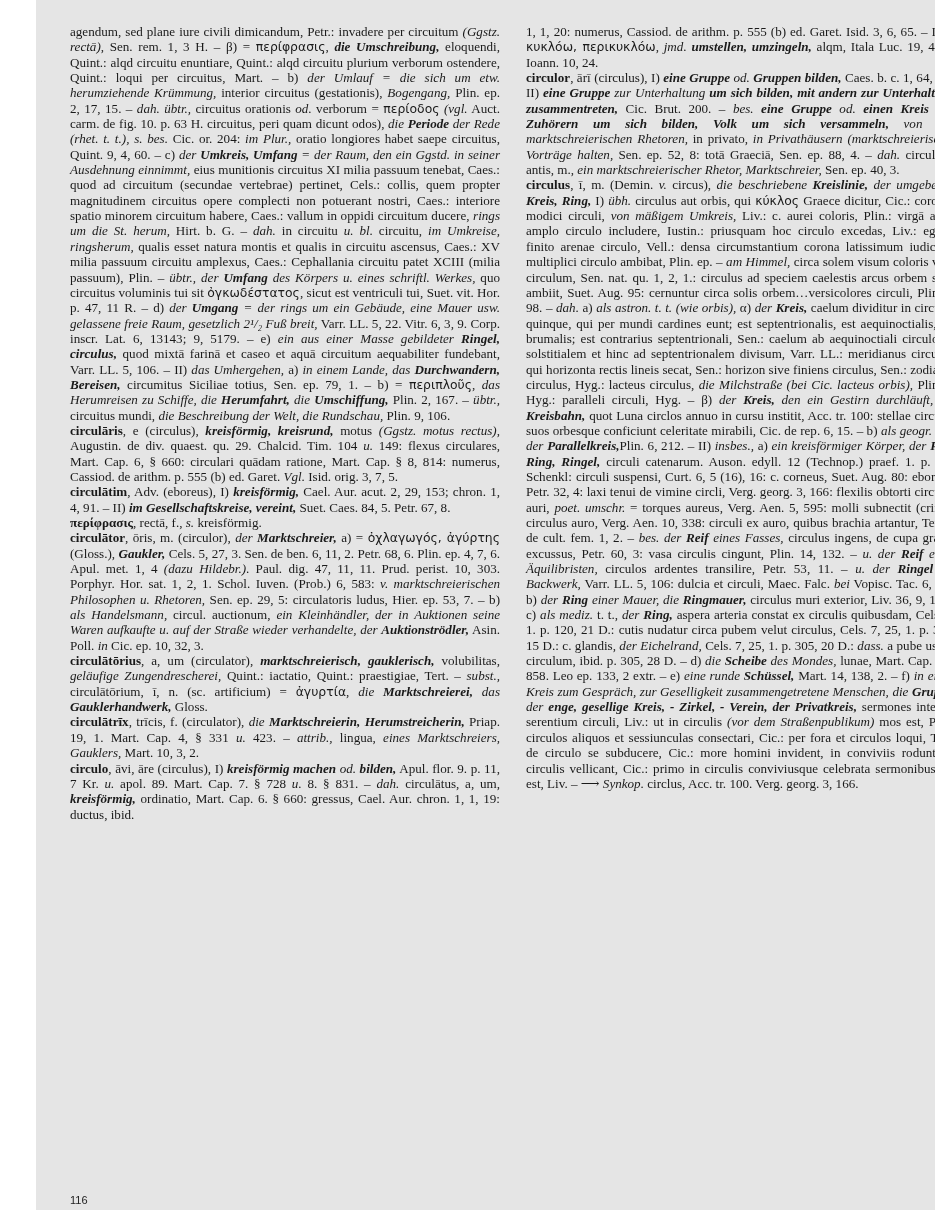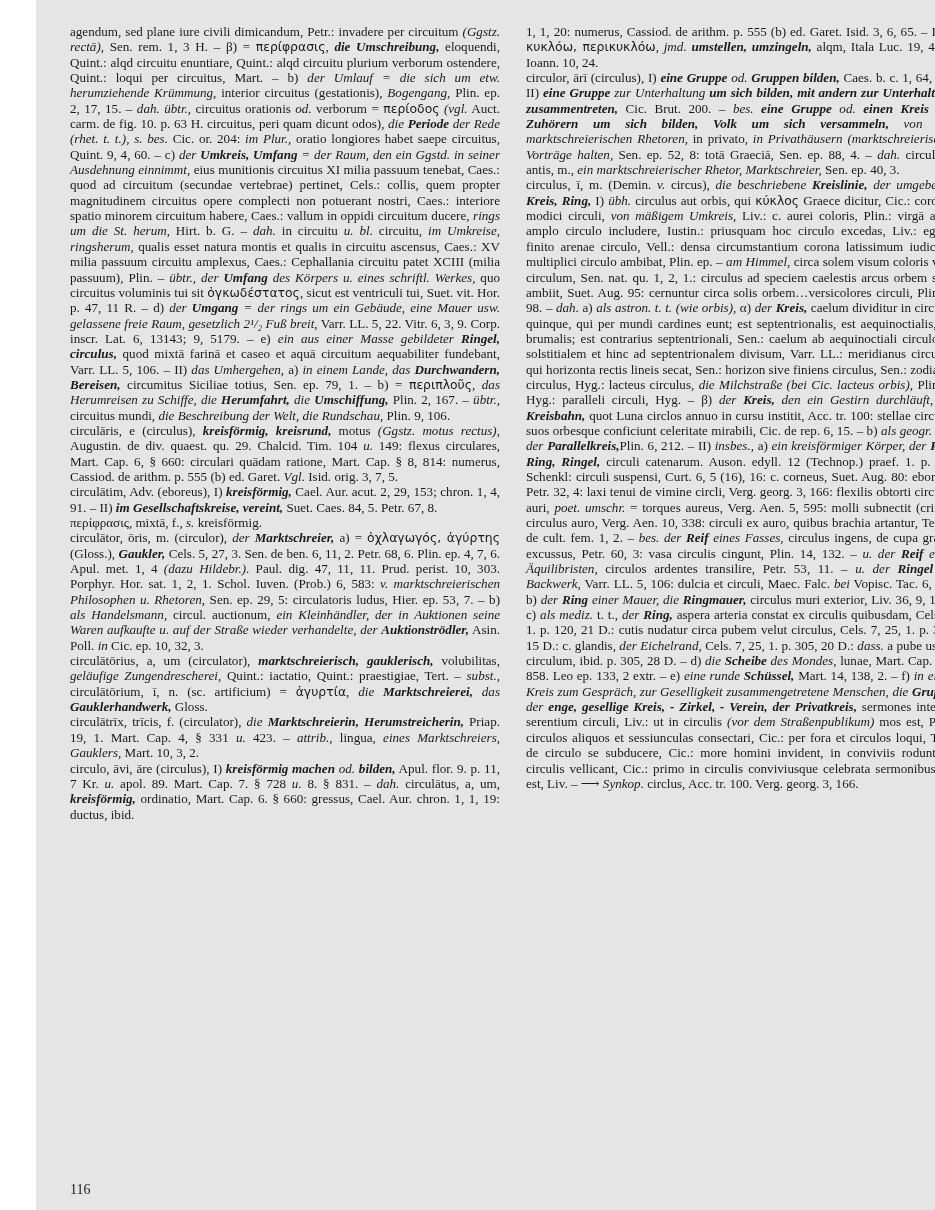--- a/index.html
+++ b/index.html
@@ -33,44 +33,44 @@
   .entry {
     font-size: 13.1px;
     line-height: 15.35px;
     text-align: justify;
     text-justify: inter-word;
     margin: 0;
     hyphens: manual;
     -webkit-hyphens: manual;
   }
   .entry + .entry { margin-top: 0px; }
-  .hw { font-weight: normal; }
+  .hw { font-weight: bold; }
   .g { font-style: italic; font-weight: bold; }
   .i { font-style: italic; }
   .gr { font-family: "DejaVu Sans", sans-serif; font-style: normal; font-size: 12.4px; }
   .gri { font-family: "DejaVu Sans", sans-serif; font-style: italic; font-size: 12.4px; }
   #folio {
     position: absolute;
     left: 34px;
-    bottom: 12px;
-    font-size: 14px;
-    font-family: Liberation Serif, serif;
+    bottom: 4px;
+    font-size: 11px;
+    font-family: Liberation Sans, sans-serif;
     color: #222;
   }
 </style>
 </head>
 <body>
 
 <div id="page">
   <div id="columns">
     <div class="column" id="col-left">
         <p class="entry"><span>agendum, sed plane iure civili dimicandum, Petr.: invadere per circuitum </span><span class="i">(Ggstz. rectā)</span><span>, Sen. rem. 1, 3 H. – β) = </span><span class="gr">περίφρασις</span><span>, </span><span class="g">die Umschreibung,</span><span> eloquendi, Quint.: alqd circuitu enuntiare, Quint.: alqd circuitu plurium verborum ostendere, Quint.: loqui per circuitus, Mart. – b) </span><span class="i">der Umlauf = die sich um etw. herumziehende Krümmung,</span><span> interior circuitus (gestationis), </span><span class="i">Bogengang,</span><span> Plin. ep. 2, 17, 15. – </span><span class="i">dah. übtr.,</span><span> circuitus orationis </span><span class="i">od.</span><span> verborum = </span><span class="gr">περίοδος</span><span> </span><span class="i">(vgl.</span><span> Auct. carm. de fig. 10. p. 63 H. circuitus, peri quam dicunt odos), </span><span class="i">die </span><span class="g">Periode</span><span class="i"> der Rede (rhet. t. t.), s. bes.</span><span> Cic. or. 204: </span><span class="i">im Plur.,</span><span> oratio longiores habet saepe circuitus, Quint. 9, 4, 60. – c) </span><span class="i">der </span><span class="g">Umkreis, Umfang</span><span class="i"> = der Raum, den ein Ggstd. in seiner Ausdehnung einnimmt,</span><span> eius munitionis circuitus XI milia passuum tenebat, Caes.: quod ad circuitum (secundae vertebrae) pertinet, Cels.: collis, quem propter magnitudinem circuitus opere complecti non potuerant nostri, Caes.: interiore spatio minorem circuitum habere, Caes.: vallum in oppidi circuitum ducere, </span><span class="i">rings um die St. herum,</span><span> Hirt. b. G. – </span><span class="i">dah.</span><span> in circuitu </span><span class="i">u. bl.</span><span> circuitu, </span><span class="i">im Umkreise, ringsherum,</span><span> qualis esset natura montis et qualis in circuitu ascensus, Caes.: XV milia passuum circuitu amplexus, Caes.: Cephallania circuitu patet XCIII (milia passuum), Plin. – </span><span class="i">übtr., der </span><span class="g">Umfang</span><span class="i"> des Körpers u. eines schriftl. Werkes,</span><span> quo circuitus voluminis tui sit </span><span class="gr">ὀγκωδέστατος</span><span>, sicut est ventriculi tui, Suet. vit. Hor. p. 47, 11 R. – d) </span><span class="i">der </span><span class="g">Umgang</span><span class="i"> = der rings um ein Gebäude, eine Mauer usw. gelassene freie Raum, gesetzlich 2¹/₂ Fuß breit,</span><span> Varr. LL. 5, 22. Vitr. 6, 3, 9. Corp. inscr. Lat. 6, 13143; 9, 5179. – e) </span><span class="i">ein aus einer Masse gebildeter </span><span class="g">Ringel, circulus,</span><span> quod mixtā farinā et caseo et aquā circuitum aequabiliter fundebant, Varr. LL. 5, 106. – II) </span><span class="i">das Umhergehen,</span><span> a) </span><span class="i">in einem Lande, das </span><span class="g">Durchwandern, Bereisen,</span><span> circumitus Siciliae totius, Sen. ep. 79, 1. – b) = </span><span class="gr">περιπλοῦς</span><span>, </span><span class="i">das Herumreisen zu Schiffe, die </span><span class="g">Herumfahrt,</span><span class="i"> die </span><span class="g">Umschiffung,</span><span> Plin. 2, 167. – </span><span class="i">übtr.,</span><span> circuitus mundi, </span><span class="i">die Beschreibung der Welt, die Rundschau,</span><span> Plin. 9, 106.</span></p>
         <p class="entry"><span class="hw">circulāris</span><span>, e (circulus), </span><span class="g">kreisförmig, kreisrund,</span><span> motus </span><span class="i">(Ggstz. motus rectus)</span><span>, Augustin. de div. quaest. qu. 29. Chalcid. Tim. 104 </span><span class="i">u.</span><span> 149: flexus circulares, Mart. Cap. 6, § 660: circulari quādam ratione, Mart. Cap. § 8, 814: numerus, Cassiod. de arithm. p. 555 (b) ed. Garet. </span><span class="i">Vgl.</span><span> Isid. orig. 3, 7, 5.</span></p>
         <p class="entry"><span class="hw">circulātim</span><span>, Adv. (eboreus), I) </span><span class="g">kreisförmig,</span><span> Cael. Aur. acut. 2, 29, 153; chron. 1, 4, 91. – II) </span><span class="g">im Gesellschaftskreise, vereint,</span><span> Suet. Caes. 84, 5. Petr. 67, 8.</span></p>
-        <p class="entry"><span class="hw">περίφρασις</span><span>, mixtā, f., </span><span class="i">s.</span><span> kreisförmig.</span></p>
+        <p class="entry"><span class="hw">περίφρασις</span><span>, rectā, f., </span><span class="i">s.</span><span> kreisförmig.</span></p>
         <p class="entry"><span class="hw">circulātor</span><span>, ōris, m. (circulor), </span><span class="i">der </span><span class="g">Marktschreier,</span><span> a) = </span><span class="gr">ὀχλαγωγός, ἀγύρτης</span><span> (Gloss.), </span><span class="g">Gaukler,</span><span> Cels. 5, 27, 3. Sen. de ben. 6, 11, 2. Petr. 68, 6. Plin. ep. 4, 7, 6. Apul. met. 1, 4 </span><span class="i">(dazu Hildebr.)</span><span>. Paul. dig. 47, 11, 11. Prud. perist. 10, 303. Porphyr. Hor. sat. 1, 2, 1. Schol. Iuven. (Prob.) 6, 583: </span><span class="i">v. marktschreierischen Philosophen u. Rhetoren,</span><span> Sen. ep. 29, 5: circulatoris ludus, Hier. ep. 53, 7. – b) </span><span class="i">als Handelsmann,</span><span> circul. auctionum, </span><span class="i">ein Kleinhändler, der in Auktionen seine Waren aufkaufte u. auf der Straße wieder verhandelte, der </span><span class="g">Auktionströdler,</span><span> Asin. Poll. </span><span class="i">in</span><span> Cic. ep. 10, 32, 3.</span></p>
         <p class="entry"><span class="hw">circulātōrius</span><span>, a, um (circulator), </span><span class="g">marktschreierisch, gauklerisch,</span><span> volubilitas, </span><span class="i">geläufige Zungendrescherei,</span><span> Quint.: iactatio, Quint.: praestigiae, Tert. – </span><span class="i">subst.,</span><span> circulātōrium, ī, n. (sc. artificium) = </span><span class="gr">ἀγυρτία</span><span>, </span><span class="i">die </span><span class="g">Marktschreierei,</span><span class="i"> das </span><span class="g">Gauklerhandwerk,</span><span> Gloss.</span></p>
         <p class="entry"><span class="hw">circulātrīx</span><span>, trīcis, f. (circulator), </span><span class="i">die </span><span class="g">Marktschreierin, Herumstreicherin,</span><span> Priap. 19, 1. Mart. Cap. 4, § 331 </span><span class="i">u.</span><span> 423. – </span><span class="i">attrib.,</span><span> lingua, </span><span class="i">eines Marktschreiers, Gauklers,</span><span> Mart. 10, 3, 2.</span></p>
         <p class="entry"><span class="hw">circulo</span><span>, āvi, āre (circulus), I) </span><span class="g">kreisförmig machen </span><span class="i">od.</span><span class="g"> bilden,</span><span> Apul. flor. 9. p. 11, 7 Kr. </span><span class="i">u.</span><span> apol. 89. Mart. Cap. 7. § 728 </span><span class="i">u.</span><span> 8. § 831. – </span><span class="i">dah.</span><span> circulātus, a, um, </span><span class="g">kreisförmig,</span><span> ordinatio, Mart. Cap. 6. § 660: gressus, Cael. Aur. chron. 1, 1, 19: ductus, ibid.</span></p>
       </div>
     <div class="column" id="col-right">
         <p class="entry"><span>1, 1, 20: numerus, Cassiod. de arithm. p. 555 (b) ed. Garet. Isid. 3, 6, 65. – II) = </span><span class="gr">κυκλόω, περικυκλόω</span><span>, </span><span class="i">jmd. </span><span class="g">umstellen, umzingeln,</span><span> alqm, Itala Luc. 19, 43 </span><span class="i">u.</span><span> Ioann. 10, 24.</span></p>
         <p class="entry"><span class="hw">circulor</span><span>, ārī (circulus), I) </span><span class="g">eine Gruppe </span><span class="i">od.</span><span class="g"> Gruppen bilden,</span><span> Caes. b. c. 1, 64, 3. – II) </span><span class="g">eine Gruppe </span><span class="i">zur Unterhaltung </span><span class="g">um sich bilden, mit andern zur Unterhaltung zusammentreten,</span><span> Cic. Brut. 200. – </span><span class="i">bes. </span><span class="g">eine Gruppe </span><span class="i">od. </span><span class="g">einen Kreis von Zuhörern um sich bilden, Volk um sich versammeln,</span><span class="i"> von den marktschreierischen Rhetoren,</span><span> in privato, </span><span class="i">in Privathäusern (marktschreierische) Vorträge halten,</span><span> Sen. ep. 52, 8: totā Graeciā, Sen. ep. 88, 4. – </span><span class="i">dah.</span><span> circulāns, antis, m., </span><span class="i">ein marktschreierischer Rhetor, Marktschreier,</span><span> Sen. ep. 40, 3.</span></p>
         <p class="entry"><span class="hw">circulus</span><span>, ī, m. (Demin. </span><span class="i">v.</span><span> circus), </span><span class="i">die beschriebene </span><span class="g">Kreislinie,</span><span class="i"> der umgebende </span><span class="g">Kreis, Ring,</span><span> I) </span><span class="i">übh.</span><span> circulus aut orbis, qui </span><span class="gr">κύκλος</span><span> Graece dicitur, Cic.: coronae modici circuli, </span><span class="i">von mäßigem Umkreis,</span><span> Liv.: c. aurei coloris, Plin.: virgā alqm amplo circulo includere, Iustin.: priusquam hoc circulo excedas, Liv.: egredi finito arenae circulo, Vell.: densa circumstantium corona latissimum iudicium multiplici circulo ambibat, Plin. ep. – </span><span class="i">am Himmel,</span><span> circa solem visum coloris varii circulum, Sen. nat. qu. 1, 2, 1.: circulus ad speciem caelestis arcus orbem solis ambiit, Suet. Aug. 95: cernuntur circa solis orbem…versicolores circuli, Plin. 2, 98. – </span><span class="i">dah.</span><span> a) </span><span class="i">als astron. t. t. (wie orbis),</span><span> α) </span><span class="i">der </span><span class="g">Kreis,</span><span> caelum dividitur in circulos quinque, qui per mundi cardines eunt; est septentrionalis, est aequinoctialis, est brumalis; est contrarius septentrionali, Sen.: caelum ab aequinoctiali circulo ad solstitialem et hinc ad septentrionalem divisum, Varr. LL.: meridianus circulus, qui horizonta rectis lineis secat, Sen.: horizon sive finiens circulus, Sen.: zodiacus circulus, Hyg.: lacteus circulus, </span><span class="i">die Milchstraße (bei Cic. lacteus orbis),</span><span> Plin. </span><span class="i">u.</span><span> Hyg.: paralleli circuli, Hyg. – β) </span><span class="i">der </span><span class="g">Kreis,</span><span class="i"> den ein Gestirn durchläuft, die </span><span class="g">Kreisbahn,</span><span> quot Luna circlos annuo in cursu institit, Acc. tr. 100: stellae circulos suos orbesque conficiunt celeritate mirabili, Cic. de rep. 6, 15. – b) </span><span class="i">als geogr. t. t., der </span><span class="g">Parallelkreis,</span><span>Plin. 6, 212. – II) </span><span class="i">insbes.,</span><span> a) </span><span class="i">ein kreisförmiger Körper, der </span><span class="g">Reif, Ring, Ringel,</span><span> circuli catenarum. Auson. edyll. 12 (Technop.) praef. 1. p. 132 Schenkl: circuli suspensi, Curt. 6, 5 (16), 16: c. corneus, Suet. Aug. 80: eboreus, Petr. 32, 4: laxi tenui de vimine circli, Verg. georg. 3, 166: flexilis obtorti circulus auri, </span><span class="i">poet. umschr.</span><span> = torques aureus, Verg. Aen. 5, 595: molli subnectit (crines) circulus auro, Verg. Aen. 10, 338: circuli ex auro, quibus brachia artantur, Tertul. de cult. fem. 1, 2. – </span><span class="i">bes. der </span><span class="g">Reif</span><span class="i"> eines Fasses,</span><span> circulus ingens, de cupa grandi excussus, Petr. 60, 3: vasa circulis cingunt, Plin. 14, 132. – </span><span class="i">u. der </span><span class="g">Reif</span><span class="i"> eines Äquilibristen,</span><span> circulos ardentes transilire, Petr. 53, 11. – </span><span class="i">u. der </span><span class="g">Ringel</span><span class="i"> als Backwerk,</span><span> Varr. LL. 5, 106: dulcia et circuli, Maec. Falc. </span><span class="i">bei</span><span> Vopisc. Tac. 6, 5. – b) </span><span class="i">der </span><span class="g">Ring</span><span class="i"> einer Mauer, die </span><span class="g">Ringmauer,</span><span> circulus muri exterior, Liv. 36, 9, 12. – c) </span><span class="i">als mediz.</span><span> t. t., </span><span class="i">der </span><span class="g">Ring,</span><span> aspera arteria constat ex circulis quibusdam, Cels. 4, 1. p. 120, 21 D.: cutis nudatur circa pubem velut circulus, Cels. 7, 25, 1. p. 305, 15 D.: c. glandis, </span><span class="i">der Eichelrand,</span><span> Cels. 7, 25, 1. p. 305, 20 D.: </span><span class="i">dass.</span><span> a pube usque circulum, ibid. p. 305, 28 D. – d) </span><span class="i">die </span><span class="g">Scheibe</span><span class="i"> des Mondes,</span><span> lunae, Mart. Cap. 8. § 858. Leo ep. 133, 2 extr. – e) </span><span class="i">eine runde </span><span class="g">Schüssel,</span><span> Mart. 14, 138, 2. – f) </span><span class="i">in einen Kreis zum Gespräch, zur Geselligkeit zusammengetretene Menschen, die </span><span class="g">Gruppe,</span><span class="i"> der </span><span class="g">enge, gesellige Kreis, - Zirkel, - Verein, der Privatkreis,</span><span> sermones inter se serentium circuli, Liv.: ut in circulis </span><span class="i">(vor dem Straßenpublikum)</span><span> mos est, Petr.: circulos aliquos et sessiunculas consectari, Cic.: per fora et circulos loqui, Tac.: de circulo se subducere, Cic.: more homini invident, in conviviis rodunt, in circulis vellicant, Cic.: primo in circulis conviviusque celebrata sermonibus res est, Liv. – ⟶ </span><span class="i">Synkop.</span><span> circlus, Acc. tr. 100. Verg. georg. 3, 166.</span></p>
       </div>

